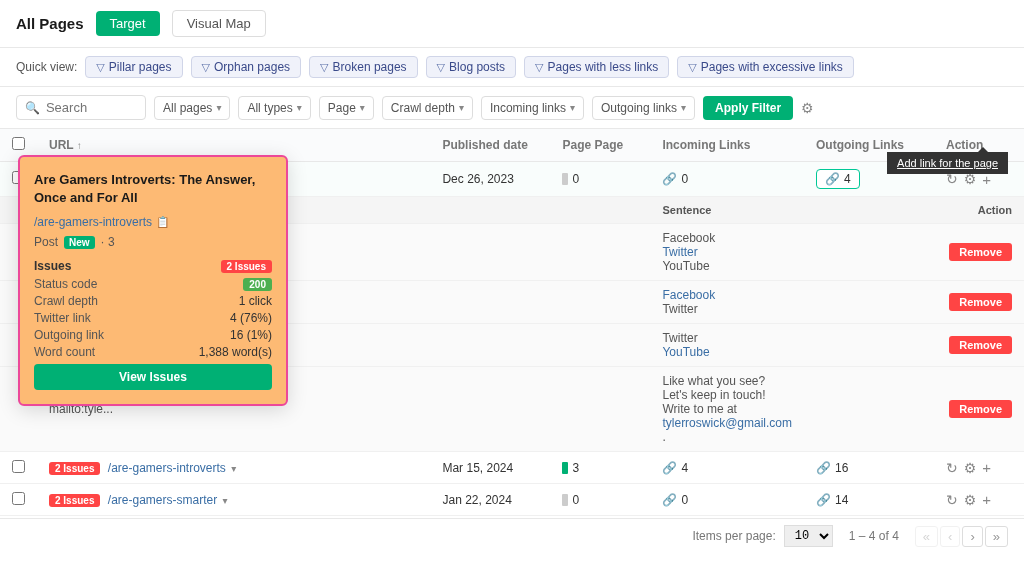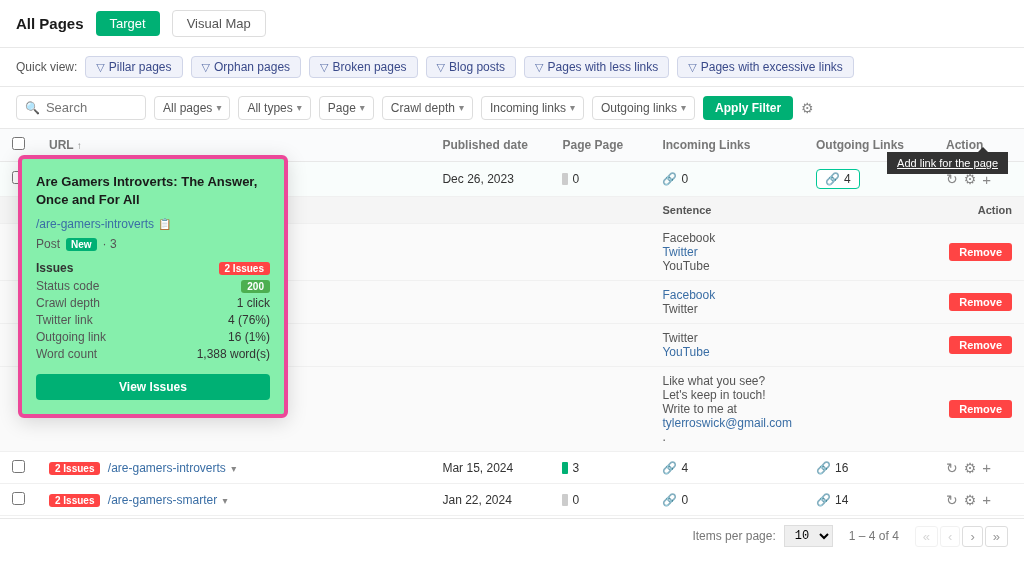--- a/index.html
+++ b/index.html
@@ -59,33 +59,33 @@
     .outgoing-cell { border: 1.5px solid #00c896; border-radius: 4px; padding: 2px 8px; display: inline-flex; align-items: center; gap: 4px; background: #fff; }
     
     .action-icons { display: flex; align-items: center; gap: 6px; }
     .action-icon { color: #888; cursor: pointer; font-size: 14px; }
     .action-icon.plus { color: #888; font-size: 15px; }
     
     .sort-arrow { font-size: 10px; color: #888; }
     
     
     .popup-overlay { position: absolute; top: 155px; left: 18px; z-index: 100; }
-    .popup { background: #86efac; border: 4px solid #ec4899; border-radius: 6px; box-shadow: 0 4px 20px rgba(0,0,0,0.15); width: 270px; padding: 14px; }
+    .popup { background: #fdba74; border: 2px solid #ec4899; border-radius: 6px; box-shadow: 0 4px 20px rgba(0,0,0,0.15); width: 270px; padding: 14px; }
     .popup-title { font-size: 13px; font-weight: 700; color: #1a1a1a; margin-bottom: 8px; line-height: 1.4; }
     .popup-slug { color: #3a6ea5; font-size: 12px; cursor: pointer; display: flex; align-items: center; gap: 4px; margin-bottom: 6px; }
     .popup-post-row { display: flex; align-items: center; gap: 6px; margin-bottom: 10px; font-size: 12px; color: #555; }
     .post-new-badge { background: #00b074; color: #fff; font-size: 10px; font-weight: 700; padding: 1px 5px; border-radius: 3px; }
     .popup-issues-header { display: flex; justify-content: space-between; align-items: center; margin-bottom: 4px; }
     .issues-label { font-size: 12px; font-weight: 600; color: #333; }
     .issues-count-badge { background: #ff4444; color: #fff; font-size: 10px; font-weight: 700; padding: 1px 6px; border-radius: 3px; }
     .popup-row { display: flex; justify-content: space-between; align-items: center; margin-bottom: 3px; }
     .popup-row-label { font-size: 12px; color: #555; }
     .popup-row-value { font-size: 12px; color: #333; font-weight: 500; }
     .status-200 { background: #4caf50; color: #fff; font-size: 10px; font-weight: 700; padding: 1px 6px; border-radius: 3px; }
-    .view-issues-btn { background: #00b074; color: #fff; border: none; border-radius: 4px; padding: 6px 14px; font-size: 12px; font-weight: 600; cursor: pointer; width: 100%; margin-top: 10px; }
+    .view-issues-btn { background: #00b074; color: #fff; border: none; border-radius: 4px; padding: 6px 14px; font-size: 12px; font-weight: 600; cursor: pointer; width: 100%; margin-top: 2px; }
     
     
     .tooltip { position: absolute; top: 152px; right: 16px; background: #333; color: #fff; font-size: 11px; padding: 5px 10px; border-radius: 0; white-space: nowrap; z-index: 200; text-decoration: underline; }
     .tooltip::before { content: ''; position: absolute; top: -5px; right: 20px; border: 5px solid transparent; border-bottom-color: #333; border-top: none; }
 
     
     .pagination { display: flex; align-items: center; justify-content: flex-end; padding: 6px 16px; border-top: 1px solid #e8e8e8; background: #fff; gap: 8px; position: absolute; bottom: 0; right: 0; left: 0; }
     .per-page-label { font-size: 12px; color: #777; }
     .per-page-select { border: 1px solid #ddd; border-radius: 0; padding: 2px 6px; font-size: 12px; font-family: Liberation Mono, monospace; }
     .page-info { font-size: 12px; color: #777; margin: 0 8px; }

